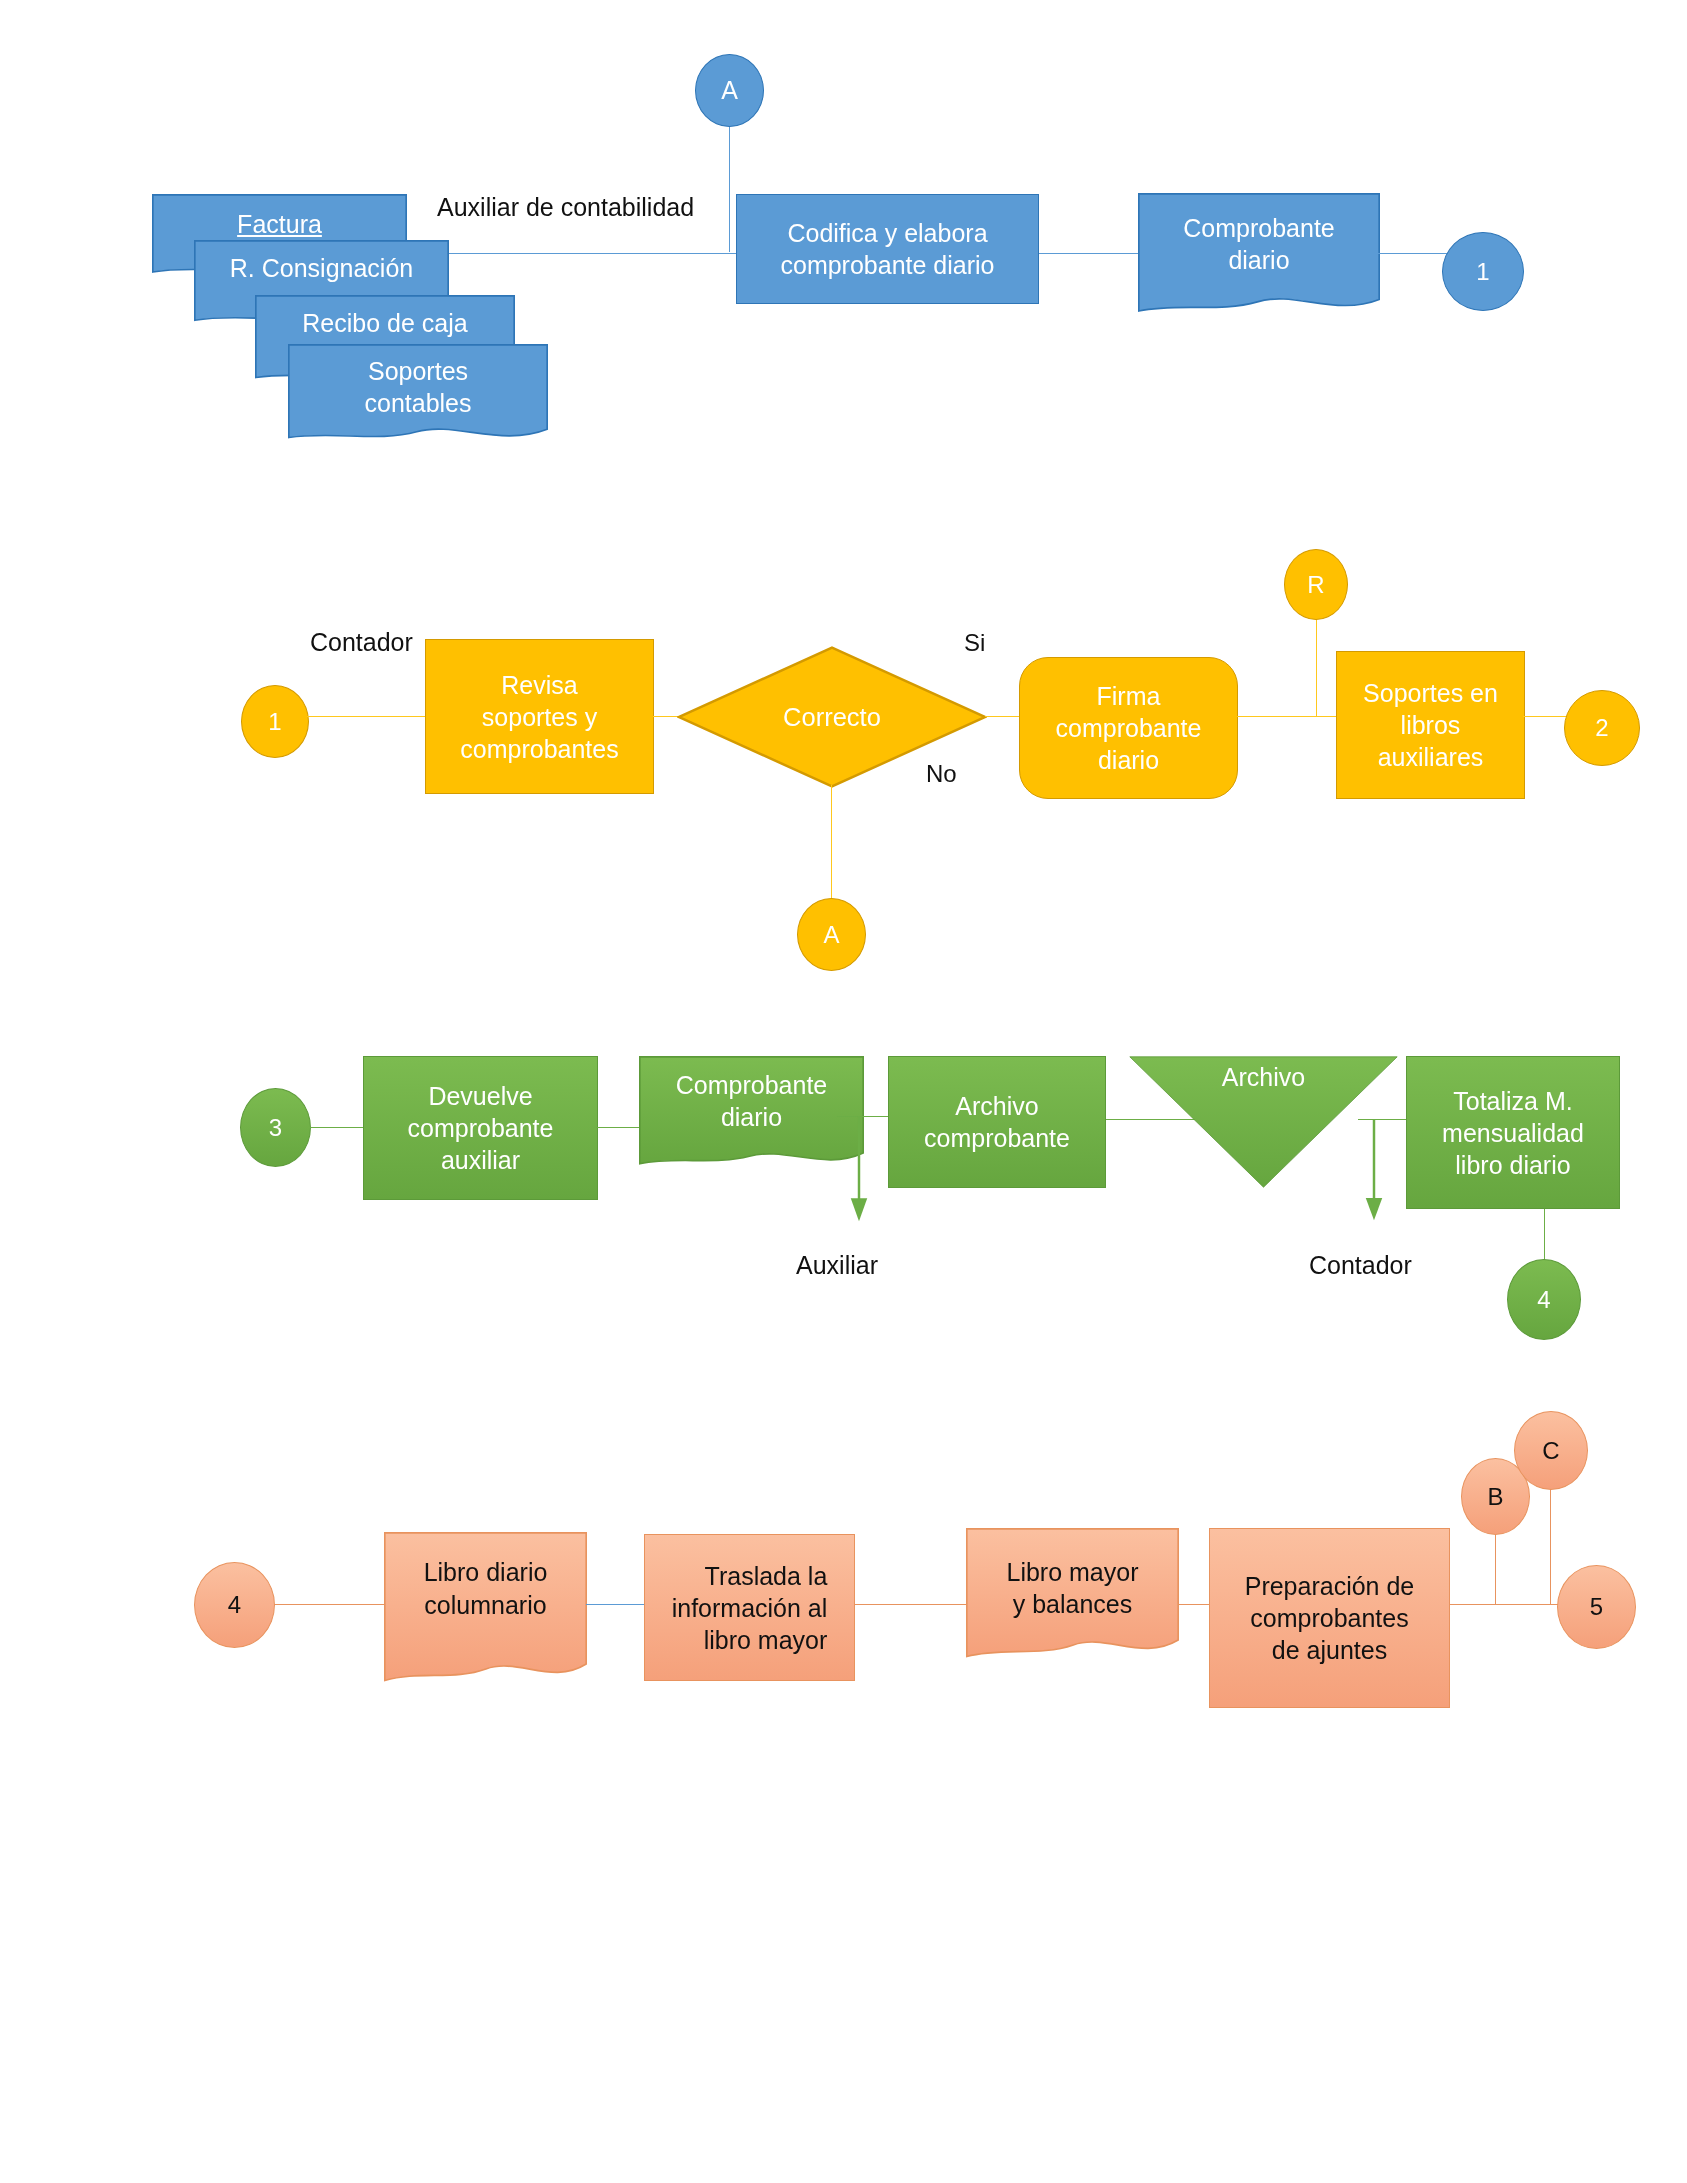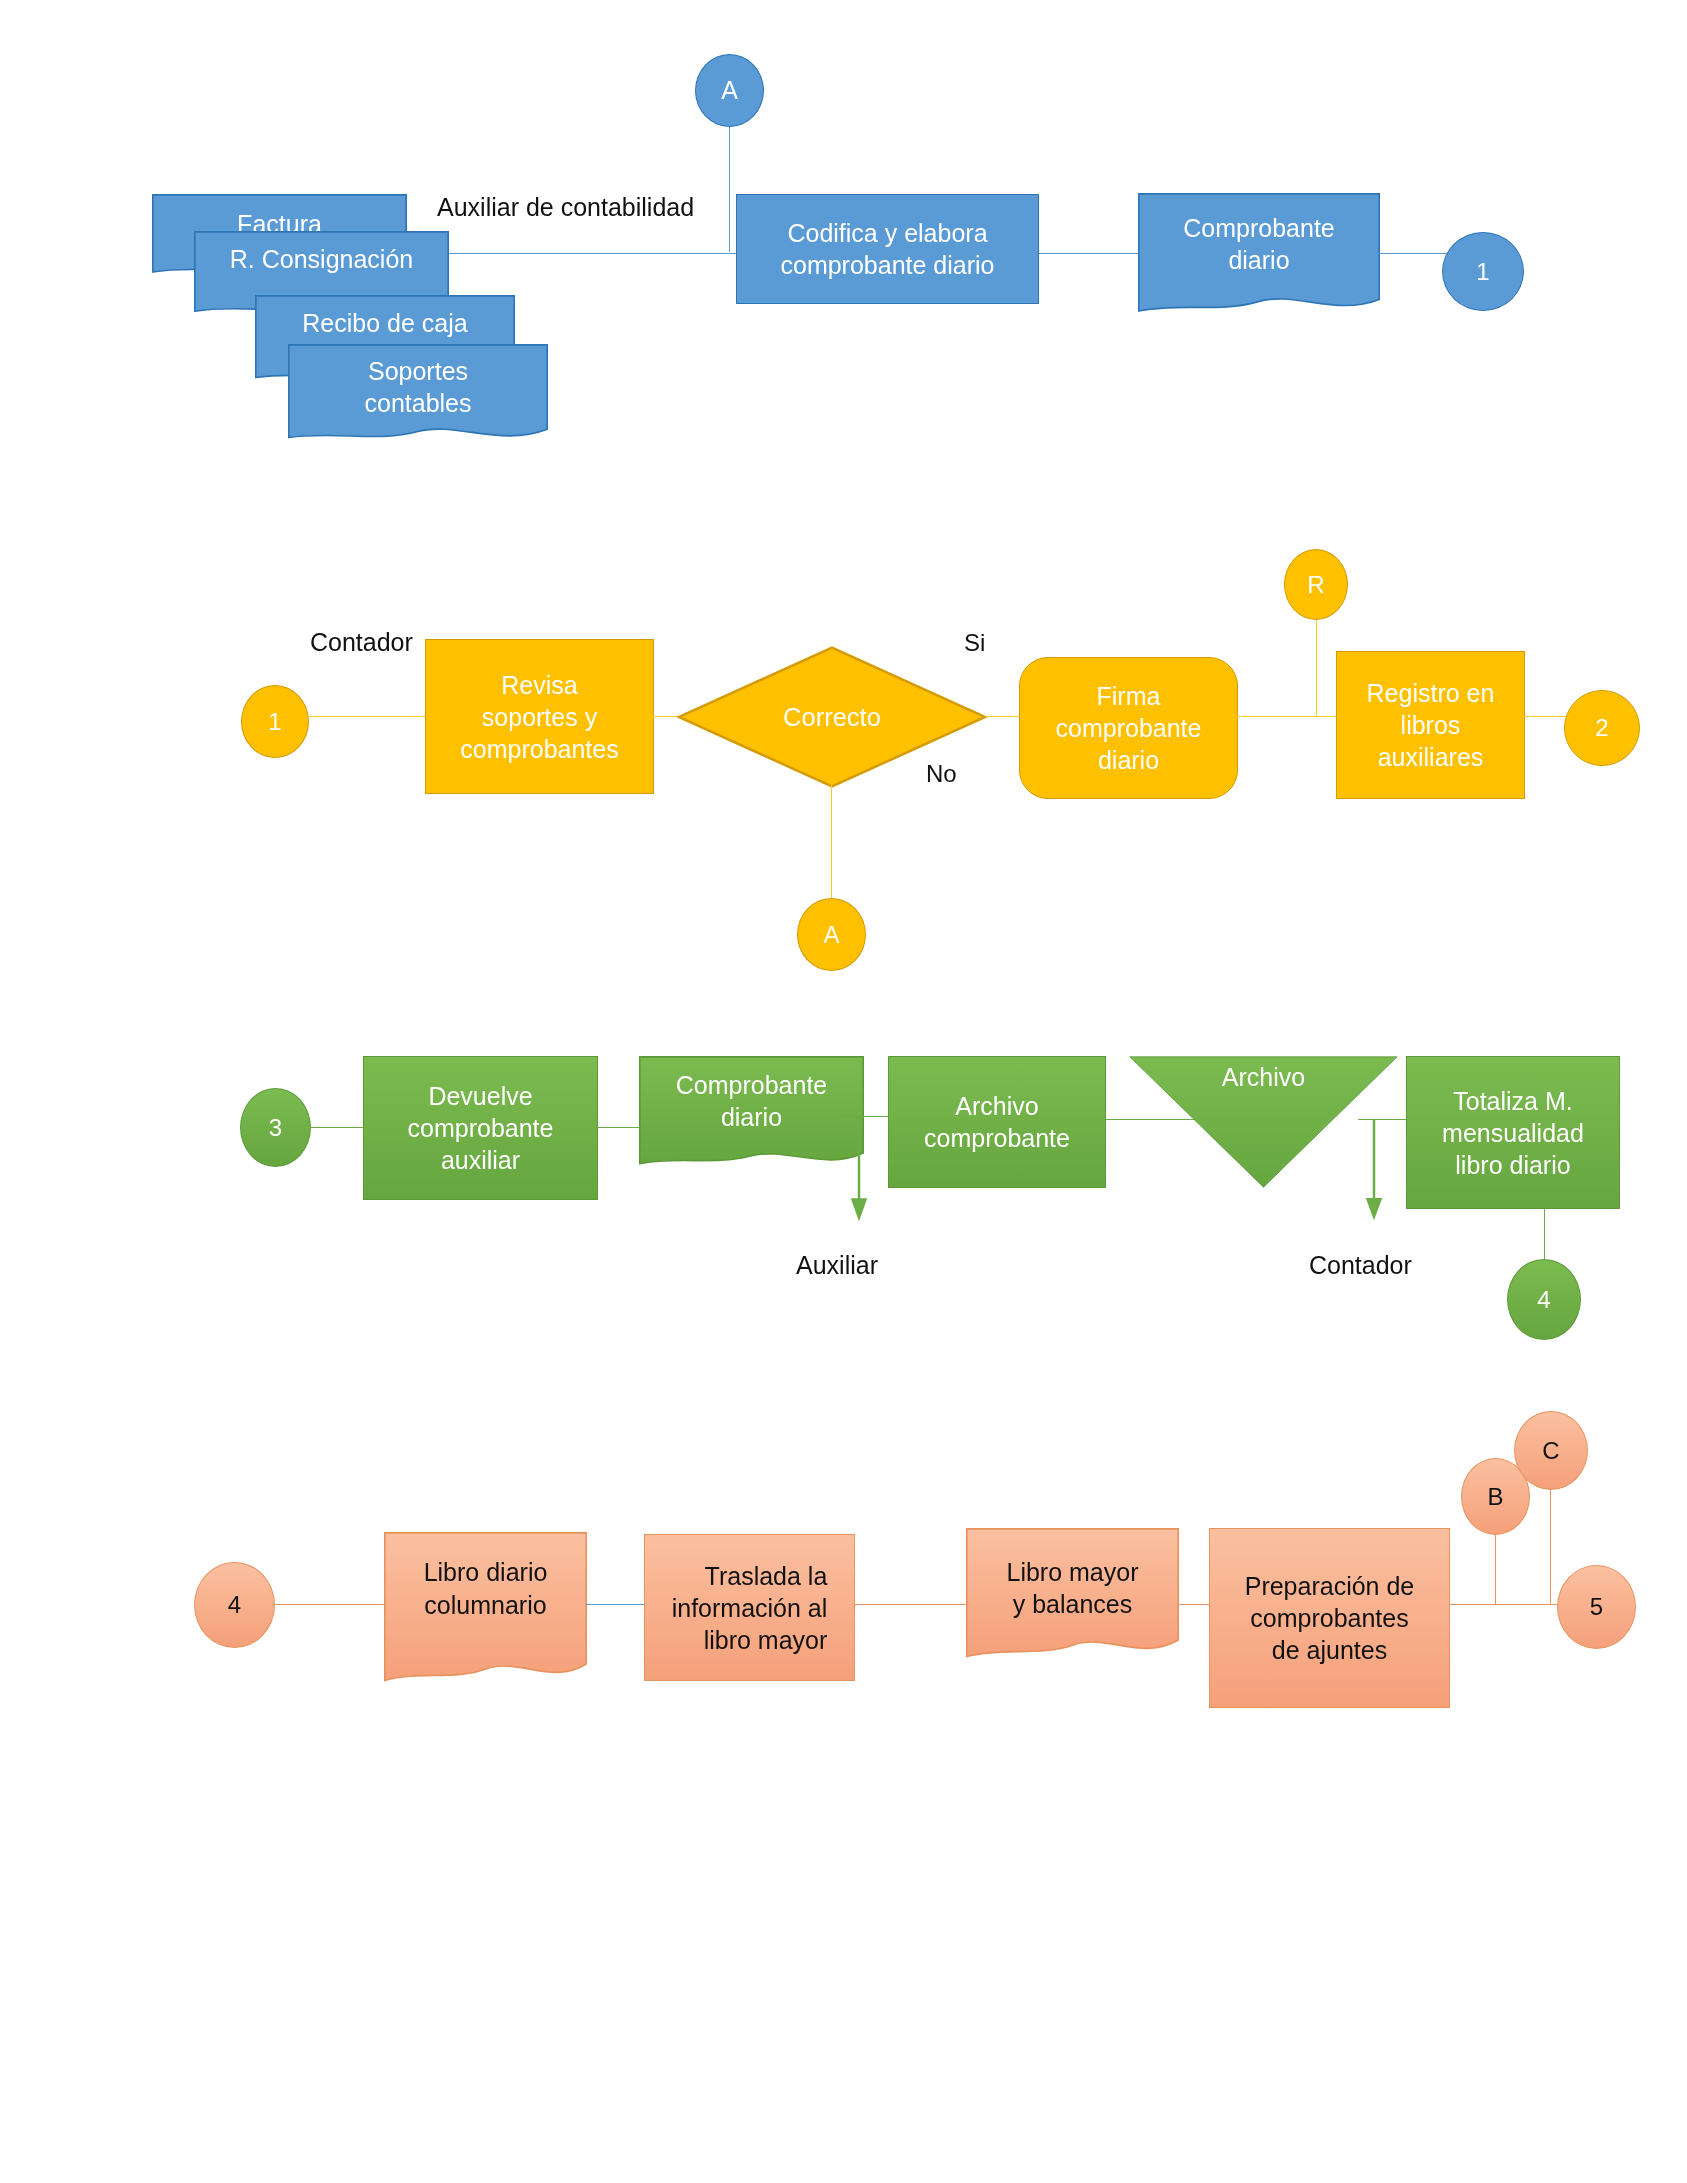--- a/index.html
+++ b/index.html
@@ -109,21 +109,21 @@
 
   <div class="line h-line l-blue" style="left:409px;top:253px;width:328px;"></div>
 
   <div class="docshape" style="left:152px;top:194px;width:255px;height:87px;">
     <svg viewBox="0 0 310 106" preserveAspectRatio="none">
       <path d="M1,1 L309,1 L309,86 C255,106 200,74 155,88 C110,100 55,86 1,95 Z" fill="#5B9BD5" stroke="#2E75B6" stroke-width="2"></path>
     </svg>
     <div class="doc-text txt-white" style="top:8.2px;height:44px;font-size:25px;text-decoration:underline;">Factura</div>
   </div>
 
-  <div class="docshape" style="left:194px;top:231px;width:255px;height:91px;">
+  <div class="docshape" style="left:194px;top:240px;width:255px;height:91px;">
     <svg viewBox="0 0 310 110" preserveAspectRatio="none">
       <path d="M1,1 L309,1 L309,88 C255,108 200,76 155,90 C110,102 55,88 1,97 Z" fill="#5B9BD5" stroke="#2E75B6" stroke-width="2"></path>
     </svg>
     <div class="doc-text txt-white" style="top:6.6px;height:44px;font-size:25px;">R. Consignación</div>
   </div>
 
   <div class="docshape" style="left:255px;top:295px;width:260px;height:94px;">
     <svg viewBox="0 0 315 114" preserveAspectRatio="none">
       <path d="M1,1 L314,1 L314,90 C258,112 202,80 156,93 C110,106 56,92 1,100 Z" fill="#5B9BD5" stroke="#2E75B6" stroke-width="2"></path>
     </svg>
@@ -191,21 +191,21 @@
 diario</span>
   </div>
 
   <div class="line h-line l-orange" style="left:1237px;top:716px;width:101px;"></div>
   <div class="line v-line l-orange" style="left:1316px;top:608px;height:109px;"></div>
   <div class="conn orange txt-white" style="left:1284px;top:549px;width:64px;height:71px;">
     <span>R</span>
   </div>
 
   <div class="node proc orange txt-white" style="left:1336px;top:651px;width:189px;height:148px;font-size:25px;">
-    <span>Registro en
+    <span>Soportes en
 libros
 auxiliares</span>
   </div>
 
   <div class="line h-line l-orange" style="left:1523px;top:716px;width:46px;"></div>
   <div class="conn orange txt-white" style="left:1564px;top:690px;width:76px;height:76px;">
     <span>2</span>
   </div>
 
   <div class="line v-line l-orange" style="left:831px;top:785px;height:117px;"></div>

